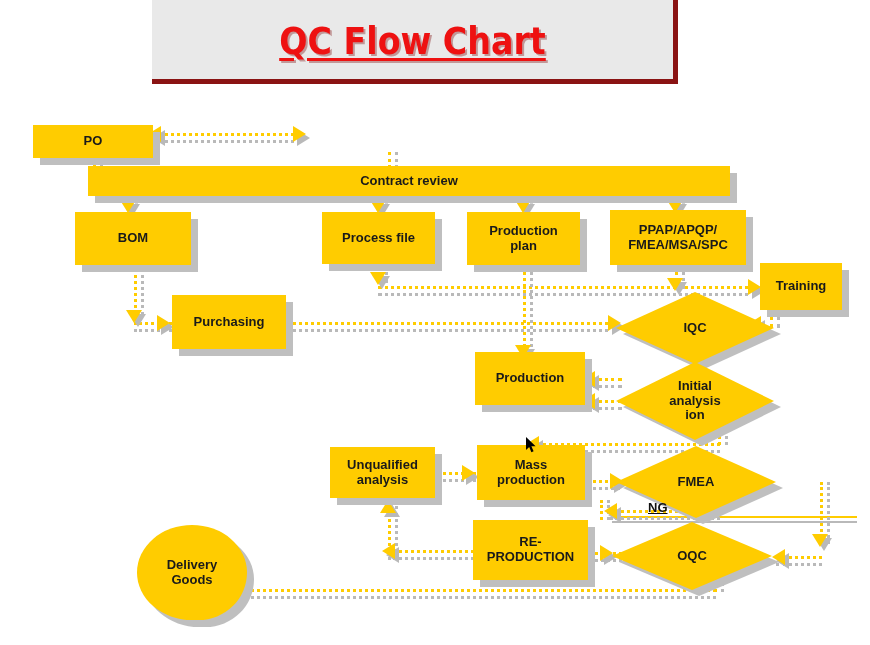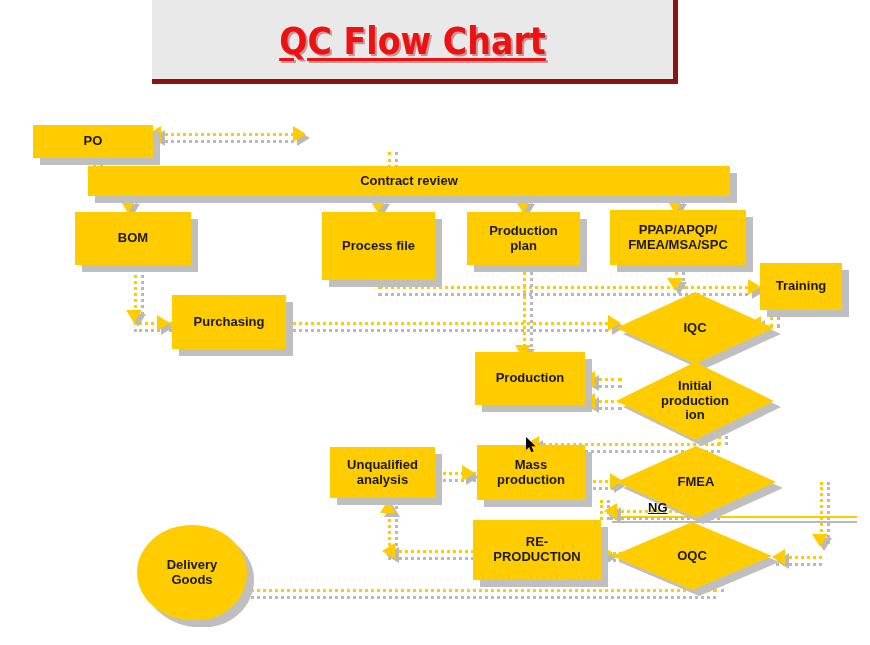--- a/index.html
+++ b/index.html
@@ -275,21 +275,21 @@
 
 
   <div class="node bar" style="left:68px; top:166px; width:642px; height:30px;margin-left:20px;">
     <span class="label">Contract review</span>
   </div>
 
   <div class="node box" style="left:75px; top:212px; width:116px; height:53px;">
     <span class="label">BOM</span>
   </div>
 
-  <div class="node box" style="left:322px; top:212px; width:113px; height:68px;">
+  <div class="node box" style="left:322px; top:212px; width:113px; height:52px;">
     <span class="label">Process file</span>
   </div>
 
   <div class="node box" style="left:467px; top:212px; width:113px; height:53px; white-space:pre-line;">
     <span class="label">Production
 plan</span>
   </div>
 
   <div class="node box" style="left:610px; top:210px; width:136px; height:55px; white-space:pre-line;">
     <span class="label">PPAP/APQP/
@@ -309,40 +309,40 @@
     <span class="label">Purchasing</span>
   </div>
 
   <div class="node box" style="left:475px; top:352px; width:110px; height:53px;">
     <span class="label">Production</span>
   </div>
 
   <div class="node diamond" style="left:616px; top:362px; width:158px; height:78px; white-space:pre-line;">
     <div class="dia-fill"></div>
     <span class="label">Initial
-production
+analysis
 ion</span>
   </div>
 
   <div class="node box" style="left:330px; top:447px; width:105px; height:51px; white-space:pre-line;">
     <span class="label">Unqualified
 analysis</span>
   </div>
 
   <div class="node box" style="left:477px; top:445px; width:108px; height:55px; white-space:pre-line;">
     <span class="label">Mass
 production</span>
   </div>
 
   <div class="node diamond" style="left:616px; top:446px; width:160px; height:72px;">
     <div class="dia-fill"></div>
     <span class="label">FMEA</span>
   </div>
 
-  <div class="node box" style="left:473px; top:520px; width:128px; height:60px; white-space:pre-line;">
+  <div class="node box" style="left:473px; top:520px; width:115px; height:60px; white-space:pre-line;">
     <span class="label">RE-
 PRODUCTION</span>
   </div>
 
   <div class="node diamond" style="left:612px; top:522px; width:160px; height:68px;">
     <div class="dia-fill"></div>
     <span class="label">OQC</span>
   </div>
 
   <div class="node circle" style="left:137px; top:525px; width:110px; height:95px; white-space:pre-line;">

